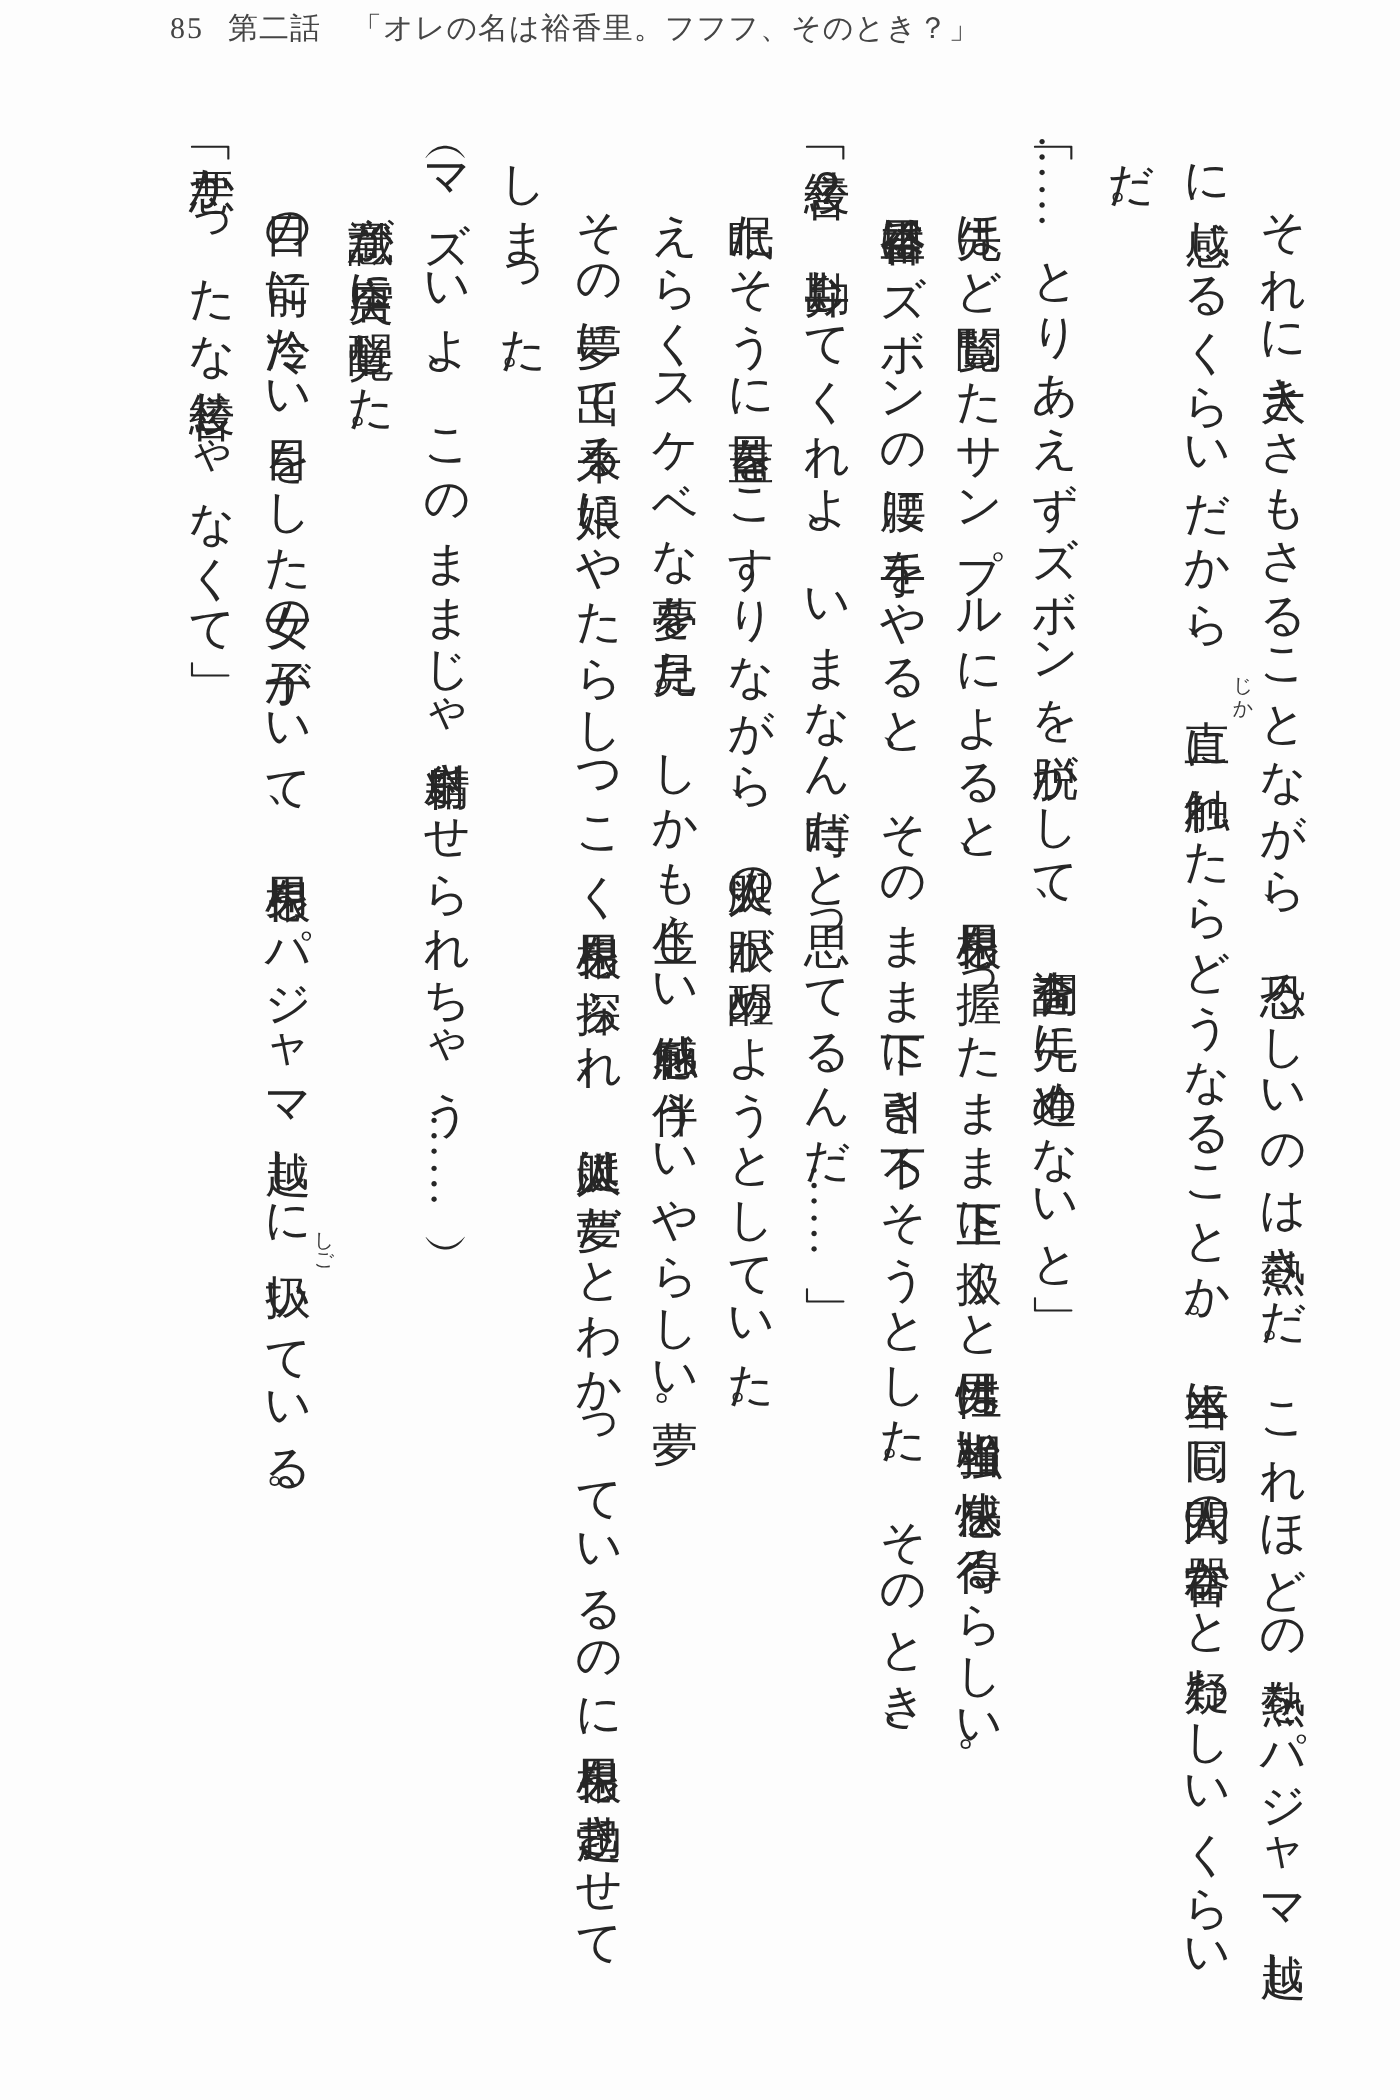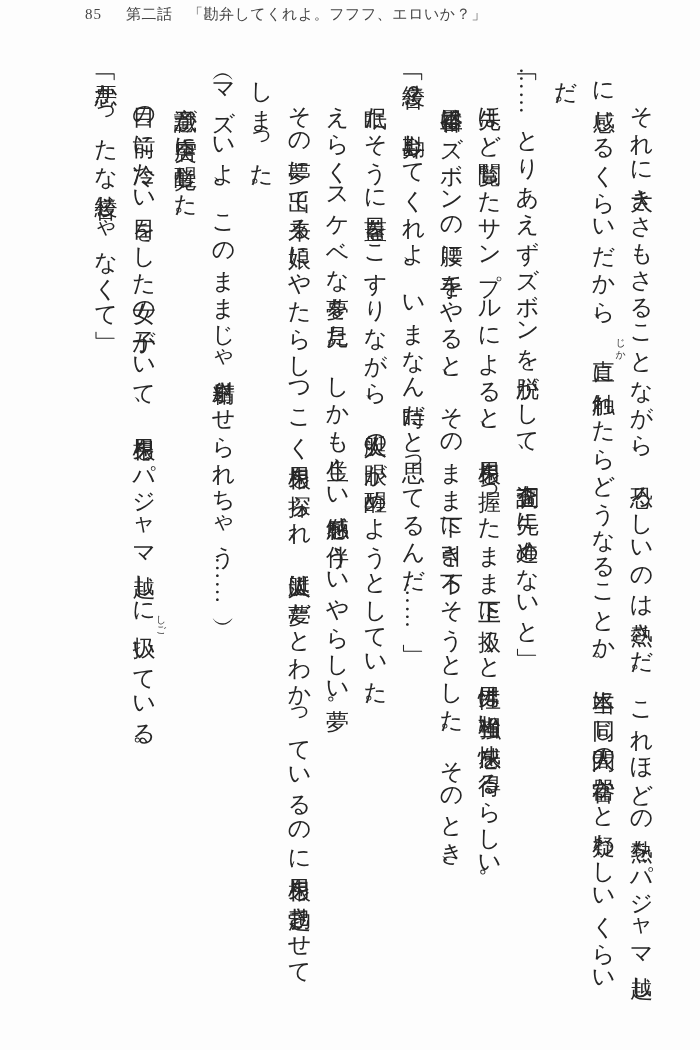--- a/index.html
+++ b/index.html
@@ -21,21 +21,21 @@
     top: 5px;
     left: 85px;
     font-size: 15px;
     letter-spacing: 1px;
     color: #454545;
     white-space: nowrap;
     display: flex;
     align-items: baseline;
   }
   .page-number {
-    margin-right: 24px;
+    margin-right: 12px;
   }
   .chapter-title {
     letter-spacing: 0.5px;
   }
   .body-text {
     position: absolute;
     top: 66px;
     left: 42px;
     width: 618px;
     height: 930px;
@@ -63,21 +63,21 @@
     line-height: 1;
     color: #3a3a3a;
   }
 </style>
 </head>
 <body>
 
 <div class="page">
   <header class="page-header">
     <span class="page-number">85</span>
-    <span class="chapter-title">第二話　「勘弁してくれよ。フフフ、エロいか？」</span>
+    <span class="chapter-title">第二話　「オレの名は裕香里。フフフ、そのとき？」</span>
   </header>
 
   <main class="body-text" id="body-text">
       <p class="indent">それに大きさもさることながら、恐ろしいのは熱さだ。これほどの熱をパジャマ越しに感じるくらいだから、<ruby>直<rt>じか</rt></ruby>に触れたらどうなることか。本当に同じ人間の器官かと疑わしいくらいだ。</p>
       <p class="">「……とりあえずズボンを脱がして、調査を先に進めないと」</p>
       <p class="indent">先ほど閲覧したサンプルによると、男根を握ったまま上下に扱くと男性は相当強い快感を得るらしい。</p>
       <p class="indent">裕香里はズボンの腰に手をやると、そのまま下に引き下ろそうとした。そのとき、</p>
       <p class="">「綾音？　勘弁してくれよ、いまなん時だと思ってるんだ……」</p>
       <p class="indent">眠たそうに目蓋をこすりながら、艇人の眼が醒めようとしていた。</p>
       <p class="indent">えらくスケベな夢を見た。しかも生々しい感触を伴ういやらしい夢。</p>

